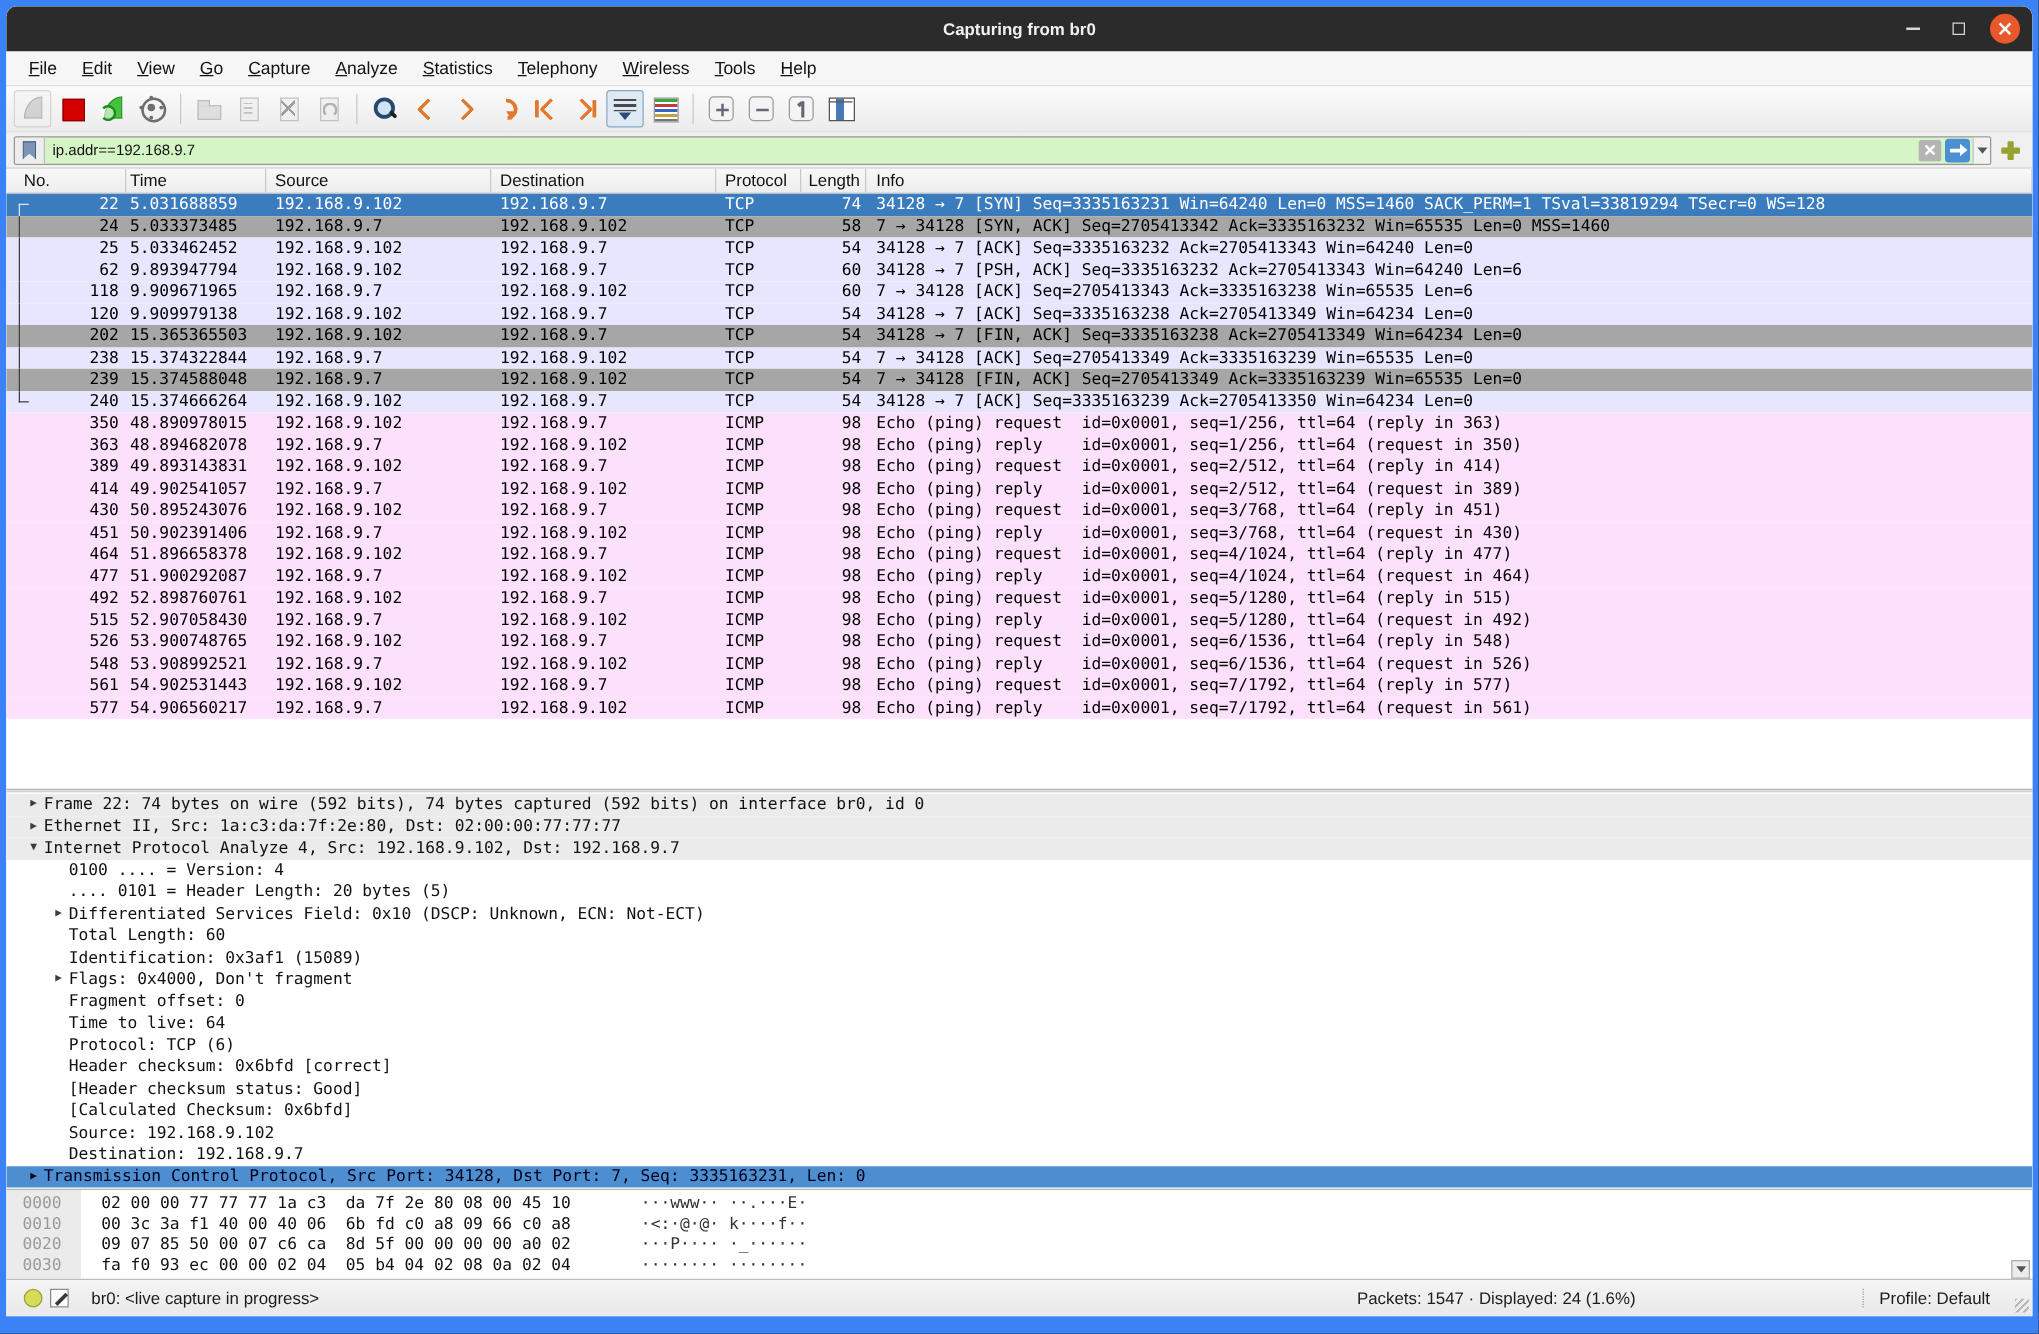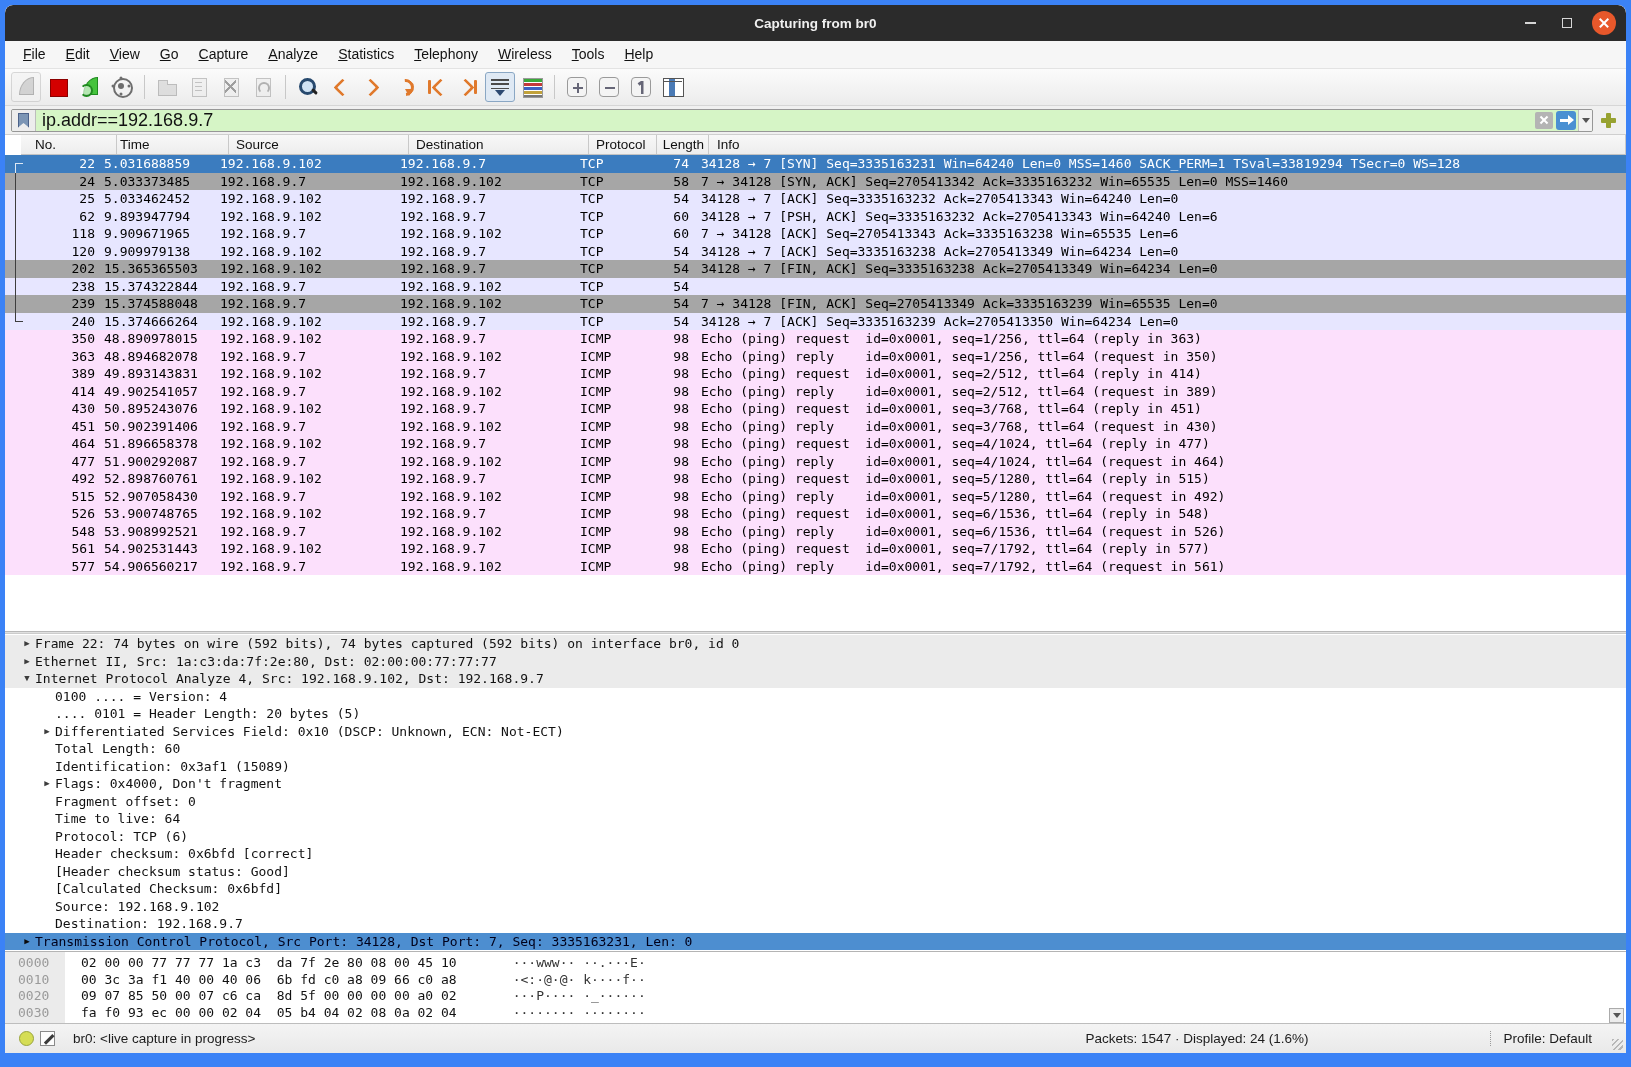--- a/index.html
+++ b/index.html
@@ -77,35 +77,35 @@
       linear-gradient(#667,#667);background-size:2.5px 13px;background-position:2px 0;background-repeat:no-repeat;}
   .i-zone::after{content:"";position:absolute;left:5.5px;top:3.5px;width:4px;height:2.5px;background:#667;transform:rotate(-35deg);}
   .i-cols::before{content:"";position:absolute;left:2px;top:3px;width:19px;height:17px;border:1px solid #555;background:linear-gradient(to right,#fff 0 5px,#4a7ab5 5px 11px,#fff 11px);}
   .i-cols::after{content:"";position:absolute;left:2px;top:6px;width:19px;height:1px;background:#555;}
 
   
   #filterbar{height:29px;flex:0 0 29px;background:#f0f0f0;border-bottom:1px solid #cfcfcf;display:flex;align-items:center;padding:0 6px;gap:5px;}
   #filterfield{flex:1;height:23px;border:1px solid #979797;border-radius:2px;background:var(--filter-valid-bg);display:flex;align-items:center;overflow:hidden;}
   #bookmarkbtn{width:24px;height:100%;background:#ededed;border-right:1px solid #bdbdbd;display:flex;align-items:center;justify-content:center;}
   .bookmark{width:11px;height:15px;background:#7c95b5;border:1px solid #4c628a;clip-path:polygon(0 0,100% 0,100% 100%,50% 70%,0 100%);}
-  #filterinput{flex:1;border:none;outline:none;background:transparent;font-family:"Liberation Sans",sans-serif;font-size:18px;color:#111;padding:0 6px;height:100%;}
+  #filterinput{flex:1;border:none;outline:none;background:transparent;font-family:"Liberation Sans",sans-serif;font-size:12px;color:#111;padding:0 6px;height:100%;}
   #clearbtn{width:18px;height:17px;background:#b4b4b4;border-radius:2px;margin-right:3px;position:relative;}
   #clearbtn::before,#clearbtn::after{content:"";position:absolute;left:4px;top:7.5px;width:10px;height:2px;background:#fff;}
   #clearbtn::before{transform:rotate(45deg);} #clearbtn::after{transform:rotate(-45deg);}
   #applybtn{width:20px;height:19px;background:var(--accent-blue);border-radius:3px;margin-right:2px;position:relative;}
   #applybtn::before{content:"";position:absolute;left:4px;top:8px;width:8px;height:3px;background:#fff;}
   #applybtn::after{content:"";position:absolute;right:2px;top:4.5px;border-left:6px solid #fff;border-top:5px solid transparent;border-bottom:5px solid transparent;}
   #filterdrop{width:14px;height:100%;display:flex;align-items:center;justify-content:center;border-left:1px solid #c0c0c0;background:#f2f2f2;}
   #filterdrop i{border-left:4px solid transparent;border-right:4px solid transparent;border-top:5px solid #555;}
   #addfilterbtn{width:22px;height:22px;position:relative;}
   #addfilterbtn::before{content:"";position:absolute;left:3px;top:9px;width:15px;height:4.5px;background:#97a231;border-radius:1px;}
   #addfilterbtn::after{content:"";position:absolute;left:8.2px;top:4px;width:4.5px;height:15px;background:#97a231;border-radius:1px;}
 
   
-  #pheader{height:20px;flex:0 0 20px;background:linear-gradient(#f8f8f8,#ededed);border-bottom:1px solid #c2c2c2;display:flex;font-size:13.5px;color:#111;margin-left:16px;}
+  #pheader{height:20px;flex:0 0 20px;background:linear-gradient(#f8f8f8,#ededed);border-bottom:1px solid #c2c2c2;display:flex;font-size:13.5px;color:#111;}
   #pheader .pc{border-right:1px solid #c9c9c9;line-height:19px;}
   .pc{display:inline-block;overflow:hidden;white-space:pre;}
   .c-no{width:96px;}
   .c-time{width:112px;padding-left:3px;}
   .c-source{width:180px;padding-left:7px;}
   .c-destination{width:180px;padding-left:7px;}
   .c-protocol{width:68px;padding-left:7px;}
   .c-length{width:52px;text-align:right;padding-right:4px;}
   .c-info{flex:1;padding-left:8px;}
   #pheader .c-no{text-align:left;padding-left:14px;}
@@ -348,20 +348,21 @@
           <span class="pc c-info">34128 → 7 [FIN, ACK] Seq=3335163238 Ack=2705413349 Win=64234 Len=0</span>
         </div>
         <div class="prow tcp">
           <i class="bracket br-mid"></i>
           <span class="pc c-no">238</span>
           <span class="pc c-time">15.374322844</span>
           <span class="pc c-source">192.168.9.7</span>
           <span class="pc c-destination">192.168.9.102</span>
           <span class="pc c-protocol">TCP</span>
           <span class="pc c-length">54</span>
+          <span class="pc c-info">7 → 34128 [ACK] Seq=2705413349 Ack=3335163239 Win=65535 Len=0</span>
         </div>
         <div class="prow gray">
           <i class="bracket br-mid"></i>
           <span class="pc c-no">239</span>
           <span class="pc c-time">15.374588048</span>
           <span class="pc c-source">192.168.9.7</span>
           <span class="pc c-destination">192.168.9.102</span>
           <span class="pc c-protocol">TCP</span>
           <span class="pc c-length">54</span>
           <span class="pc c-info">7 → 34128 [FIN, ACK] Seq=2705413349 Ack=3335163239 Win=65535 Len=0</span>

